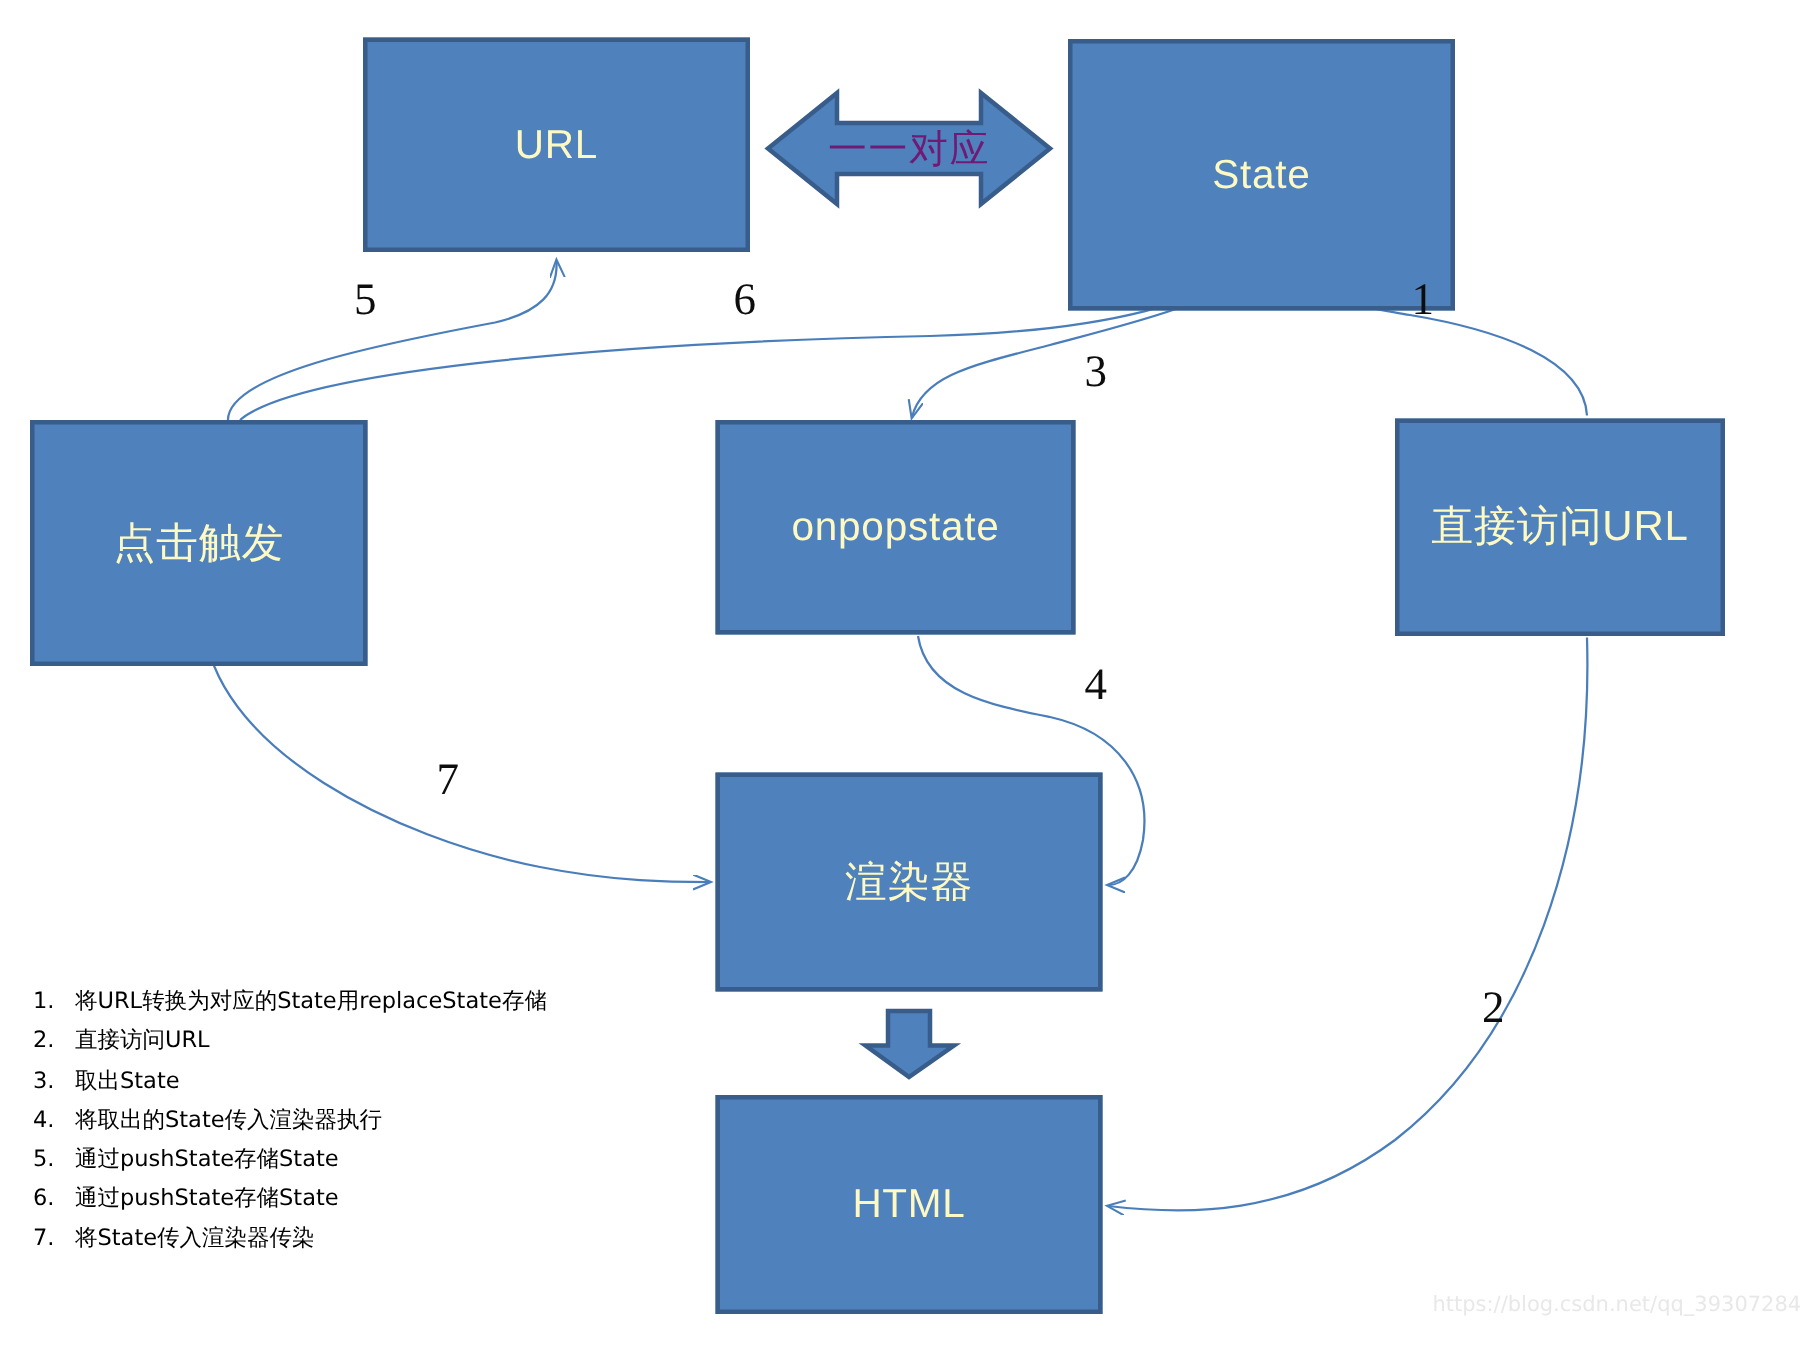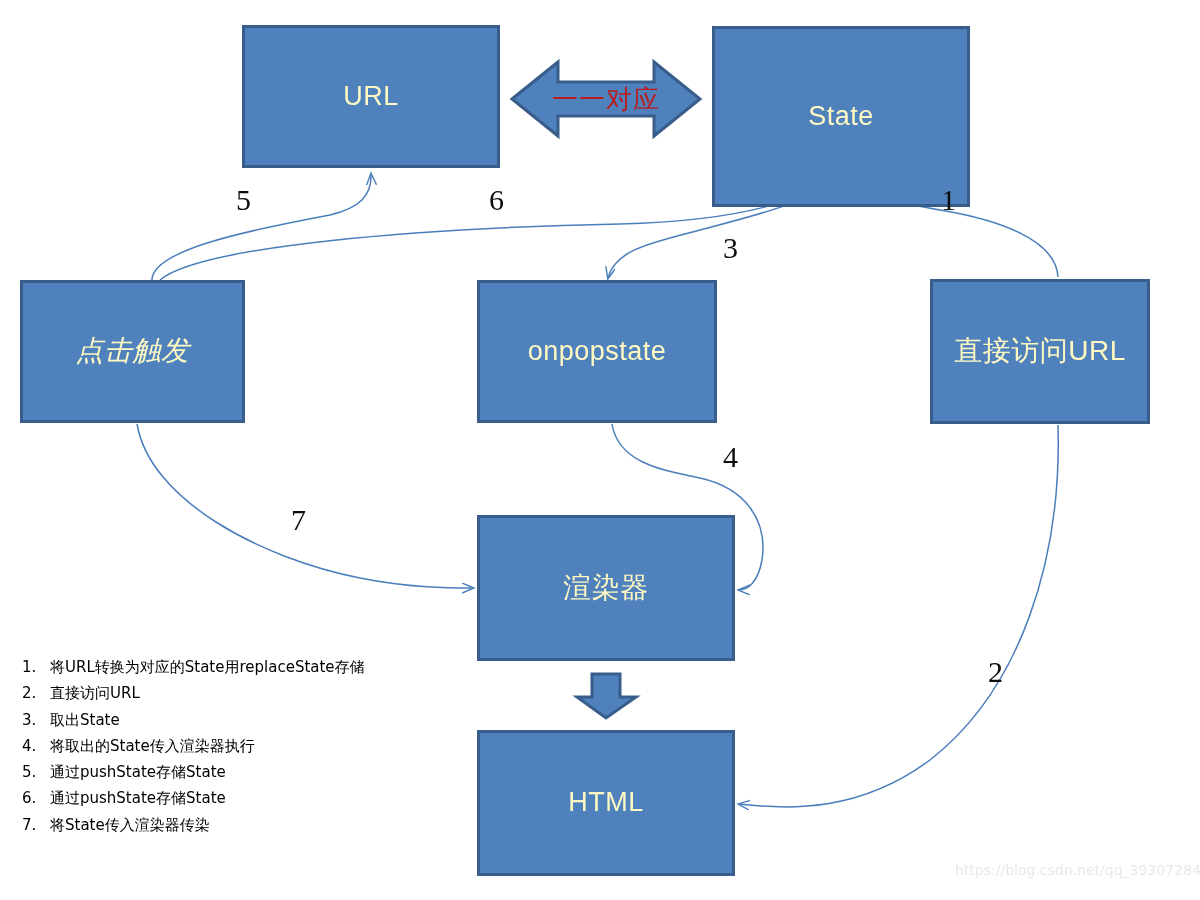--- a/index.html
+++ b/index.html
@@ -30,21 +30,21 @@
     font-weight: 400;
     letter-spacing: 0.5px;
     line-height: 1.1;
     text-align: center;
     user-select: none;
   }
   .node.cjk { font-size: 28px; }
 
   #node-url    { left: 242px; top: 25px;  width: 258px; height: 143px; }
   #node-state  { left: 712px; top: 26px;  width: 258px; height: 181px; align-items: center; }
-  #node-click  { left: 20px;  top: 280px; width: 225px; height: 143px; font-style: italic; }
+  #node-click  { left: 20px;  top: 280px; width: 225px; height: 164px; }
   #node-onpop  { left: 477px; top: 280px; width: 240px; height: 143px; }
   #node-direct { left: 930px; top: 279px; width: 220px; height: 145px; }
   #node-render { left: 477px; top: 515px; width: 258px; height: 146px; }
   #node-html   { left: 477px; top: 730px; width: 258px; height: 146px; }
 
   #arrows {
     position: absolute;
     left: 0; top: 0;
     width: 1200px;
     height: 900px;
@@ -160,21 +160,21 @@
   <div class="node" id="node-html">
     <span>HTML</span>
   </div>
 
   <div class="node cjk" id="node-render">
     <span>渲染器</span>
   </div>
 
   <div style="position:absolute; left:512px; top:76px; width:188px; height:46px;
               display:flex; align-items:center; justify-content:center;
-              color:#b91c1c; font-size:26px; letter-spacing:1px; user-select:none;">
+              color:#701a75; font-size:26px; letter-spacing:1px; user-select:none;">
     <span>一一对应</span>
   </div>
 
   <div class="edge-label" id="lbl-5">5</div>
   <div class="edge-label" id="lbl-6">6</div>
   <div class="edge-label" id="lbl-1">1</div>
   <div class="edge-label" id="lbl-3">3</div>
   <div class="edge-label" id="lbl-4">4</div>
   <div class="edge-label" id="lbl-7">7</div>
   <div class="edge-label" id="lbl-2">2</div>

